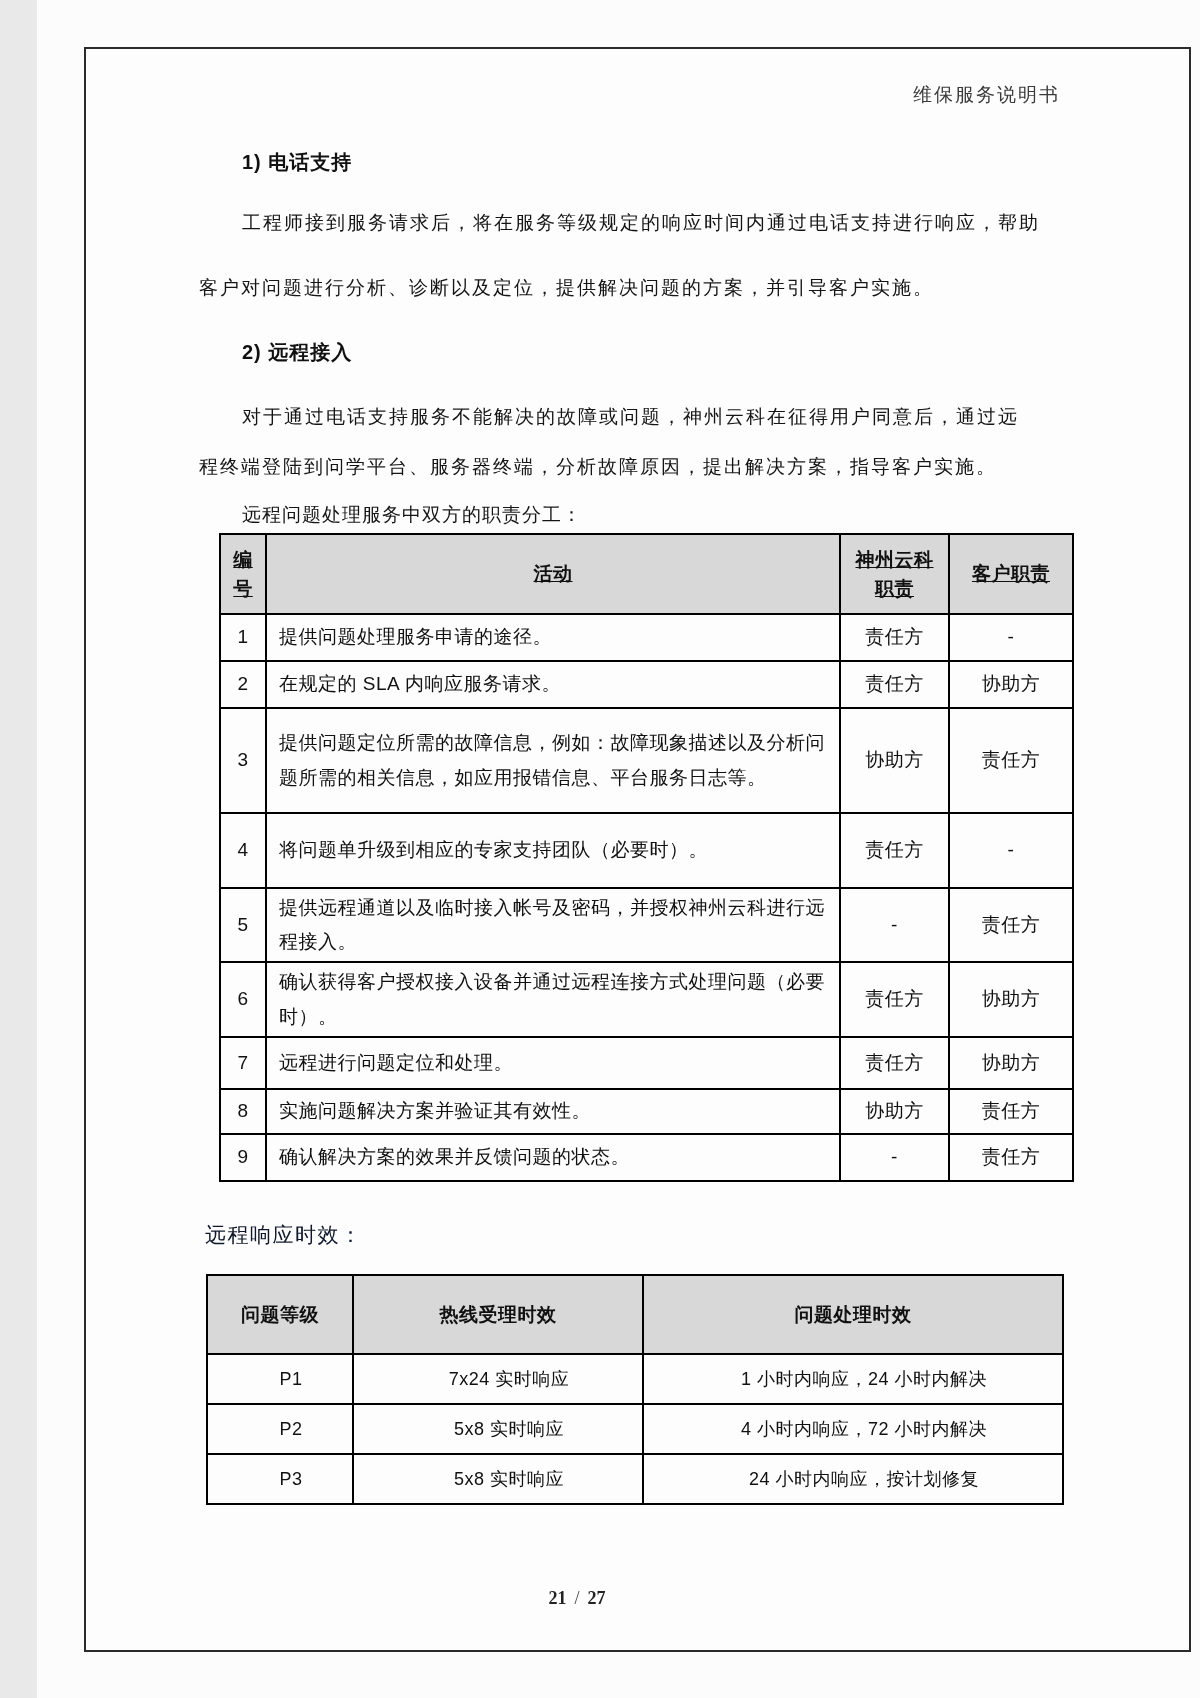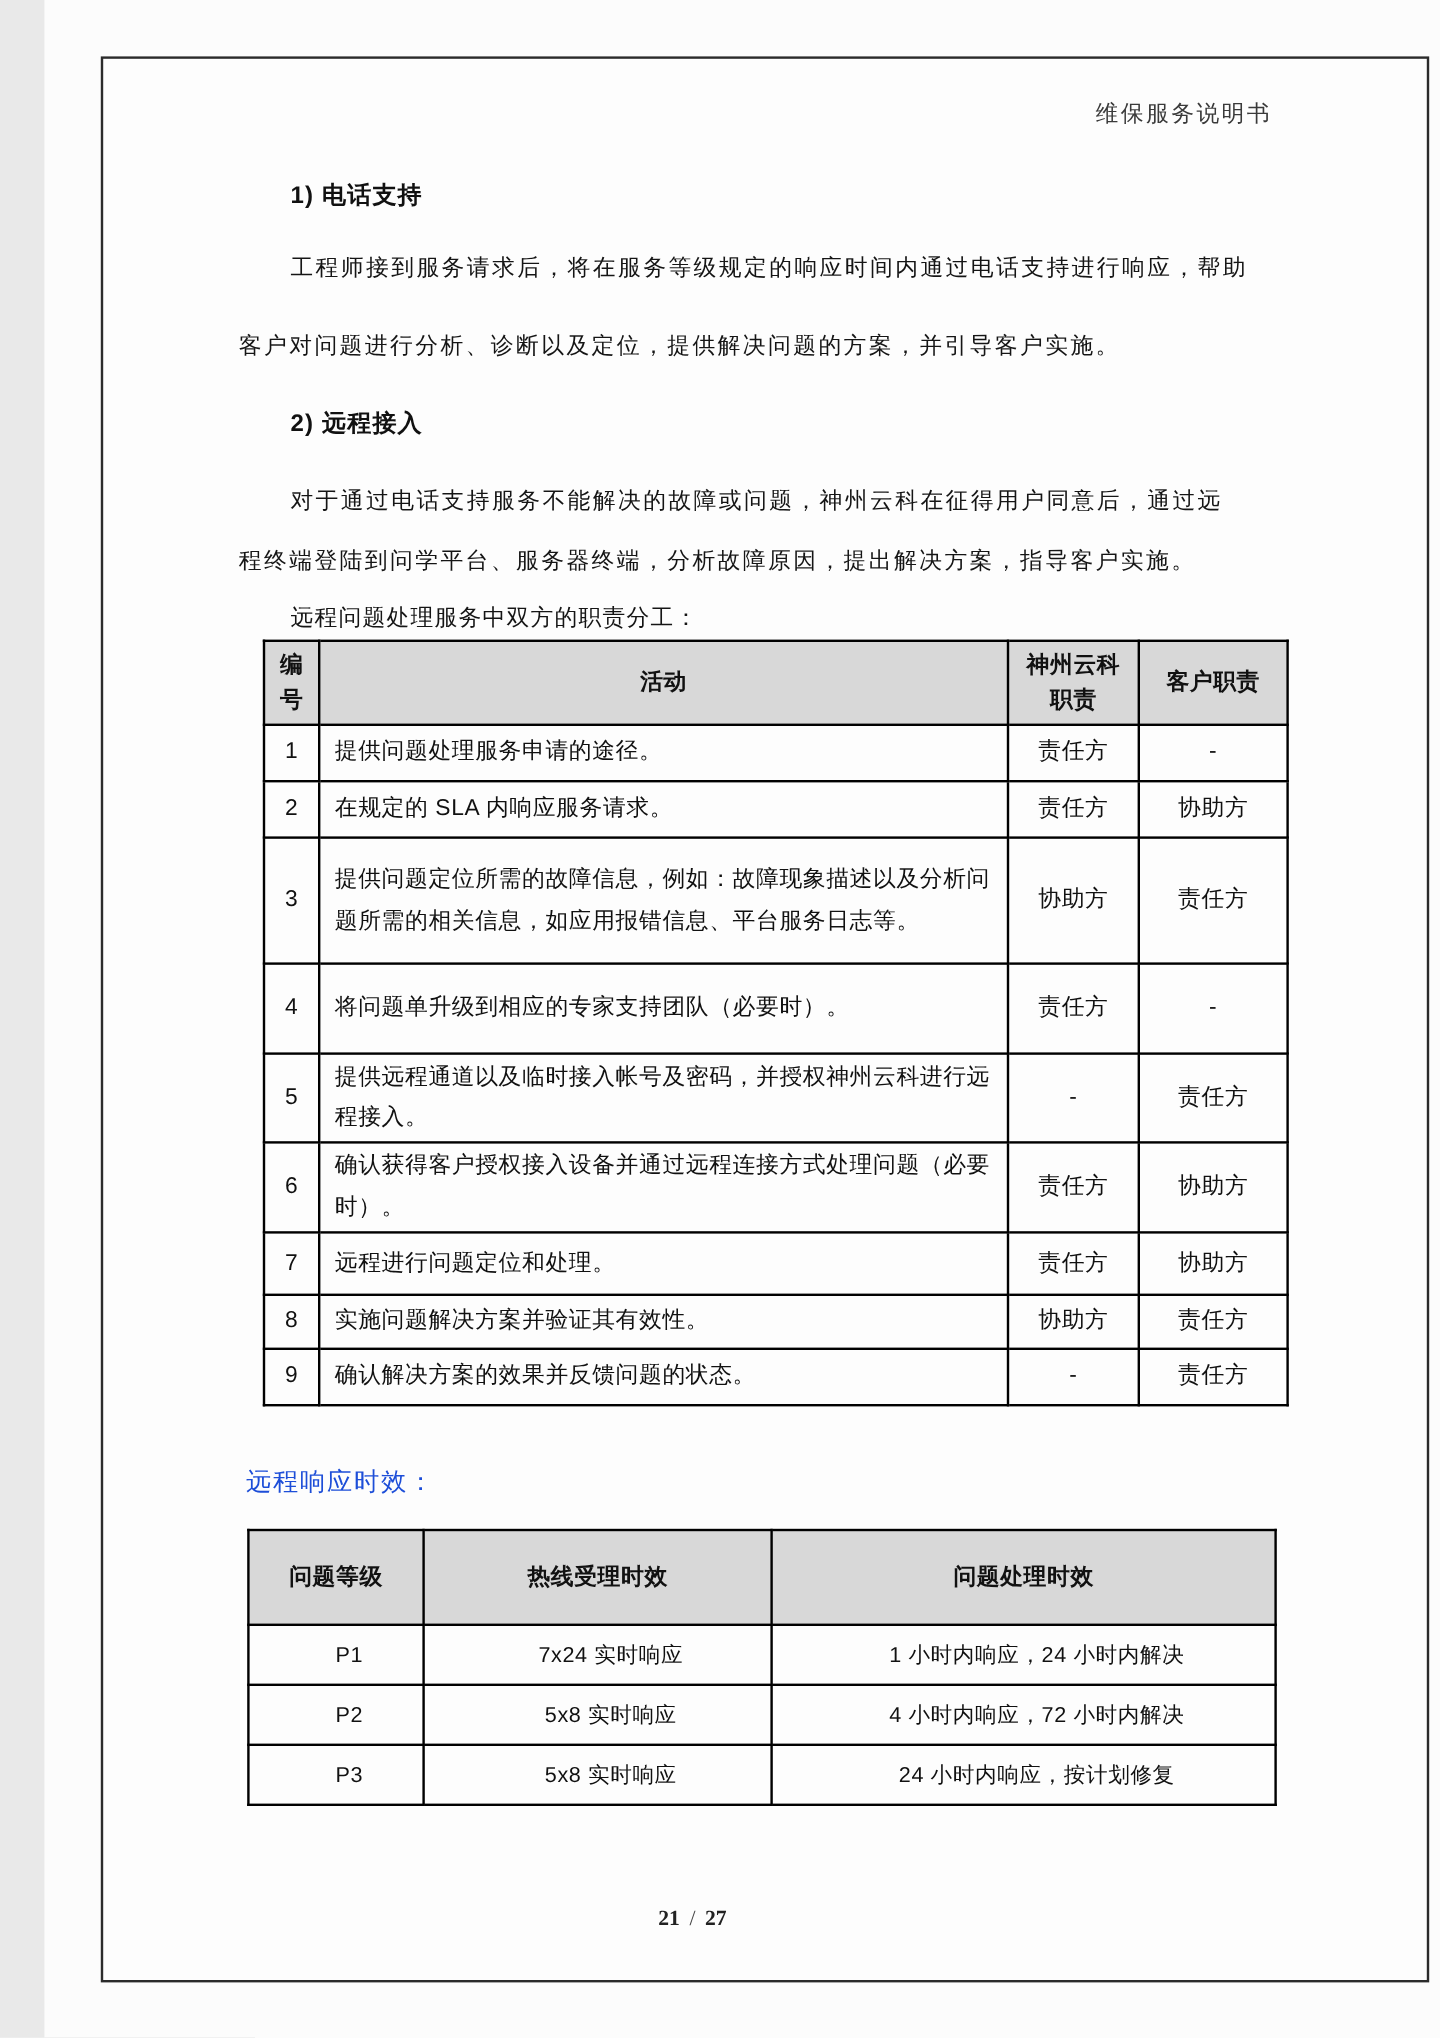--- a/index.html
+++ b/index.html
@@ -47,21 +47,21 @@
   .p1l1{left:205px;top:210px;}
   .p1l2{left:162px;top:275px;text-align:right;}
   .p2l1{left:205px;top:404px;}
   .p2l2{left:162px;top:454px;}
   .lead{left:205px;top:502px;letter-spacing:1px;}
   .lead2{
     position:absolute;
     left:168px;top:1221px;
     font-size:21px;
     letter-spacing:1.5px;
-    color:#1d4ed8;
+    color:#0f172a;
     white-space:nowrap;
   }
   table{
     position:absolute;
     border-collapse:collapse;
     table-layout:fixed;
     background:#fdfdfd;
   }
   table.t1{left:182px;top:533px;width:853px;}
   table.t2{left:169px;top:1274px;width:856px;}
@@ -77,21 +77,21 @@
   }
   th{
     background:#d8d8d8;
     font-weight:bold;
     line-height:1.55;
     padding:2px 8px;
   }
   
   .t1 td:nth-child(2){text-align:left;padding-left:12px;padding-right:0;}
   
-  .t1 thead tr{height:70px;}
+  .t1 thead tr{height:80px;text-decoration:underline;}
   .t1 tbody tr:nth-child(1){height:47px;}
   .t1 tbody tr:nth-child(2){height:47px;}
   .t1 tbody tr:nth-child(3){height:105px;}
   .t1 tbody tr:nth-child(4){height:75px;}
   .t1 tbody tr:nth-child(5){height:70px;}
   .t1 tbody tr:nth-child(6){height:71px;}
   .t1 tbody tr:nth-child(7){height:52px;}
   .t1 tbody tr:nth-child(8){height:45px;}
   .t1 tbody tr:nth-child(9){height:47px;}
   

